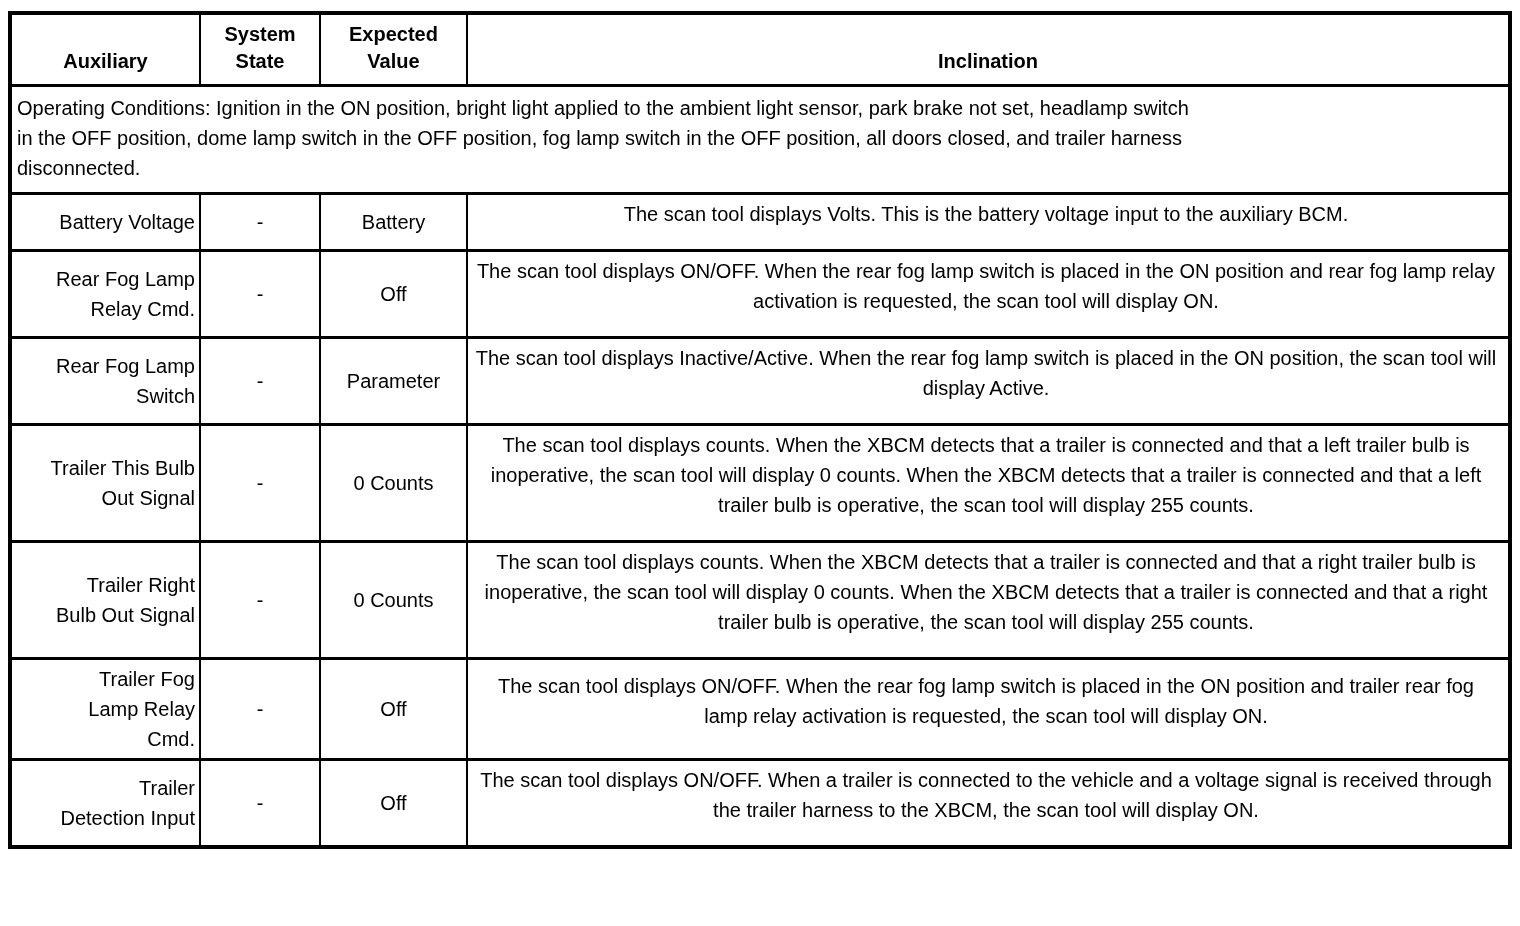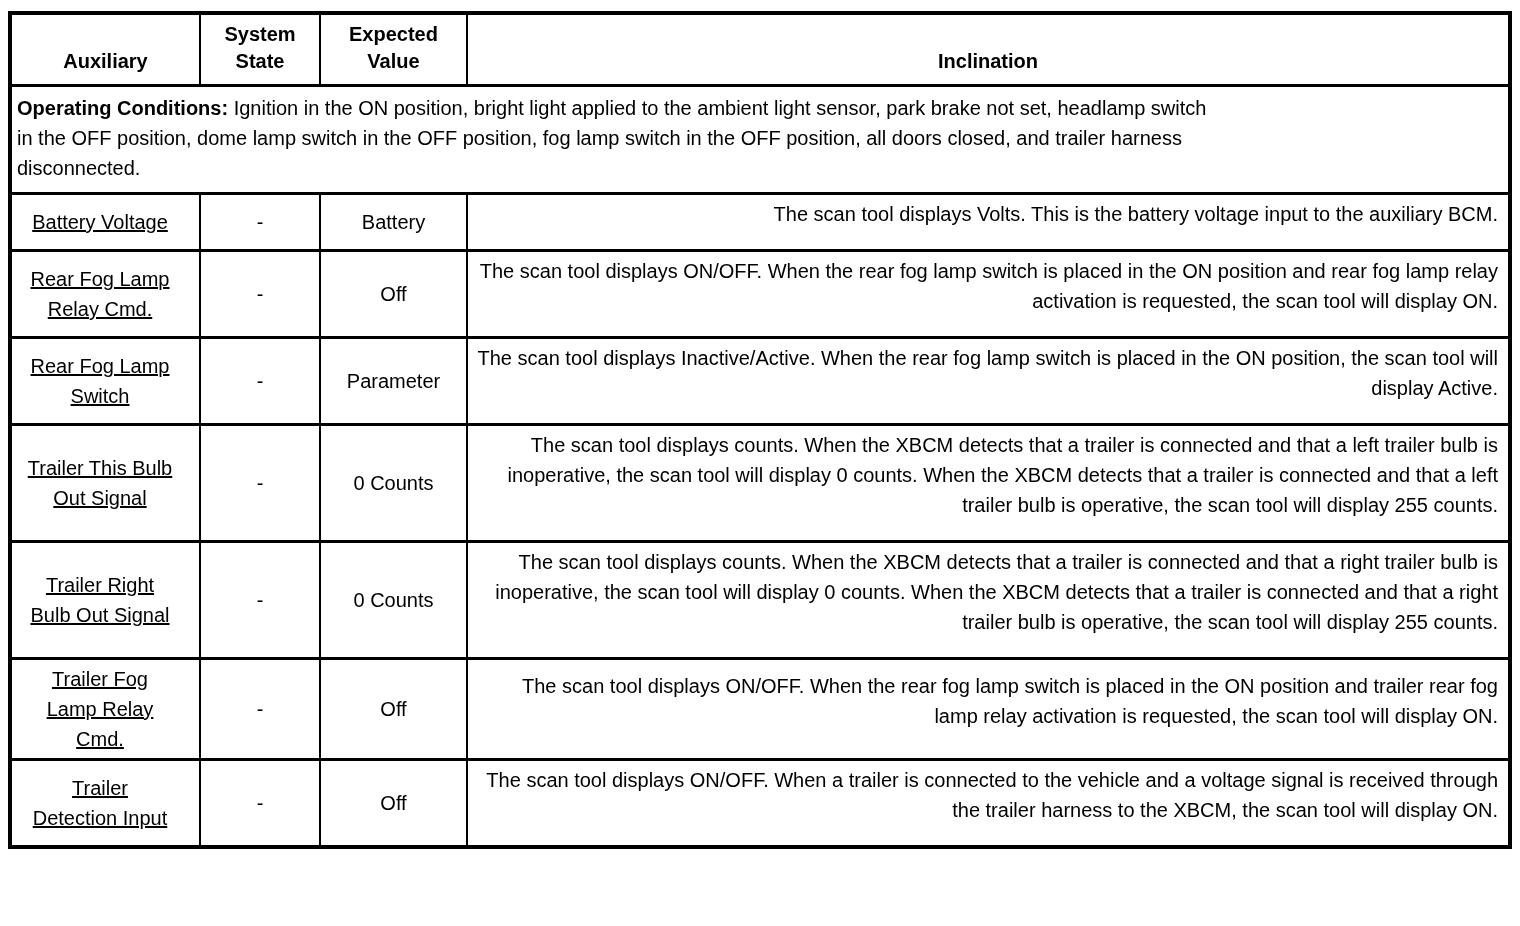--- a/index.html
+++ b/index.html
@@ -44,41 +44,40 @@
     text-align: center;
     font-weight: bold;
     line-height: 27px;
     padding: 6px 4px 9px 4px;
   }
   table.params td {
     line-height: 30px;
     vertical-align: middle;
   }
   td.cell-param {
-    text-align: center;
-    padding: 4px 16px 4px 5px;
+    text-align: right;
+    padding: 4px 4px 4px 5px;
     white-space: pre-line;
-    text-decoration: underline;
   }
   td.cell-state, td.cell-value {
     text-align: center;
     padding: 4px 2px;
   }
   td.cell-desc {
-    text-align: right;
+    text-align: center;
     padding: 4px 10px 20px 6px;
   }
   td.cell-opcond {
     text-align: left;
     padding: 6px 8px 9px 5px;
     vertical-align: top;
     white-space: pre-line;
   }
   .oc-label {
-    font-weight: bold;
+    font-weight: normal;
   }
 </style>
 </head>
 <body>
 
 <div class="page">
 
 
   <table class="params">
     <colgroup>

